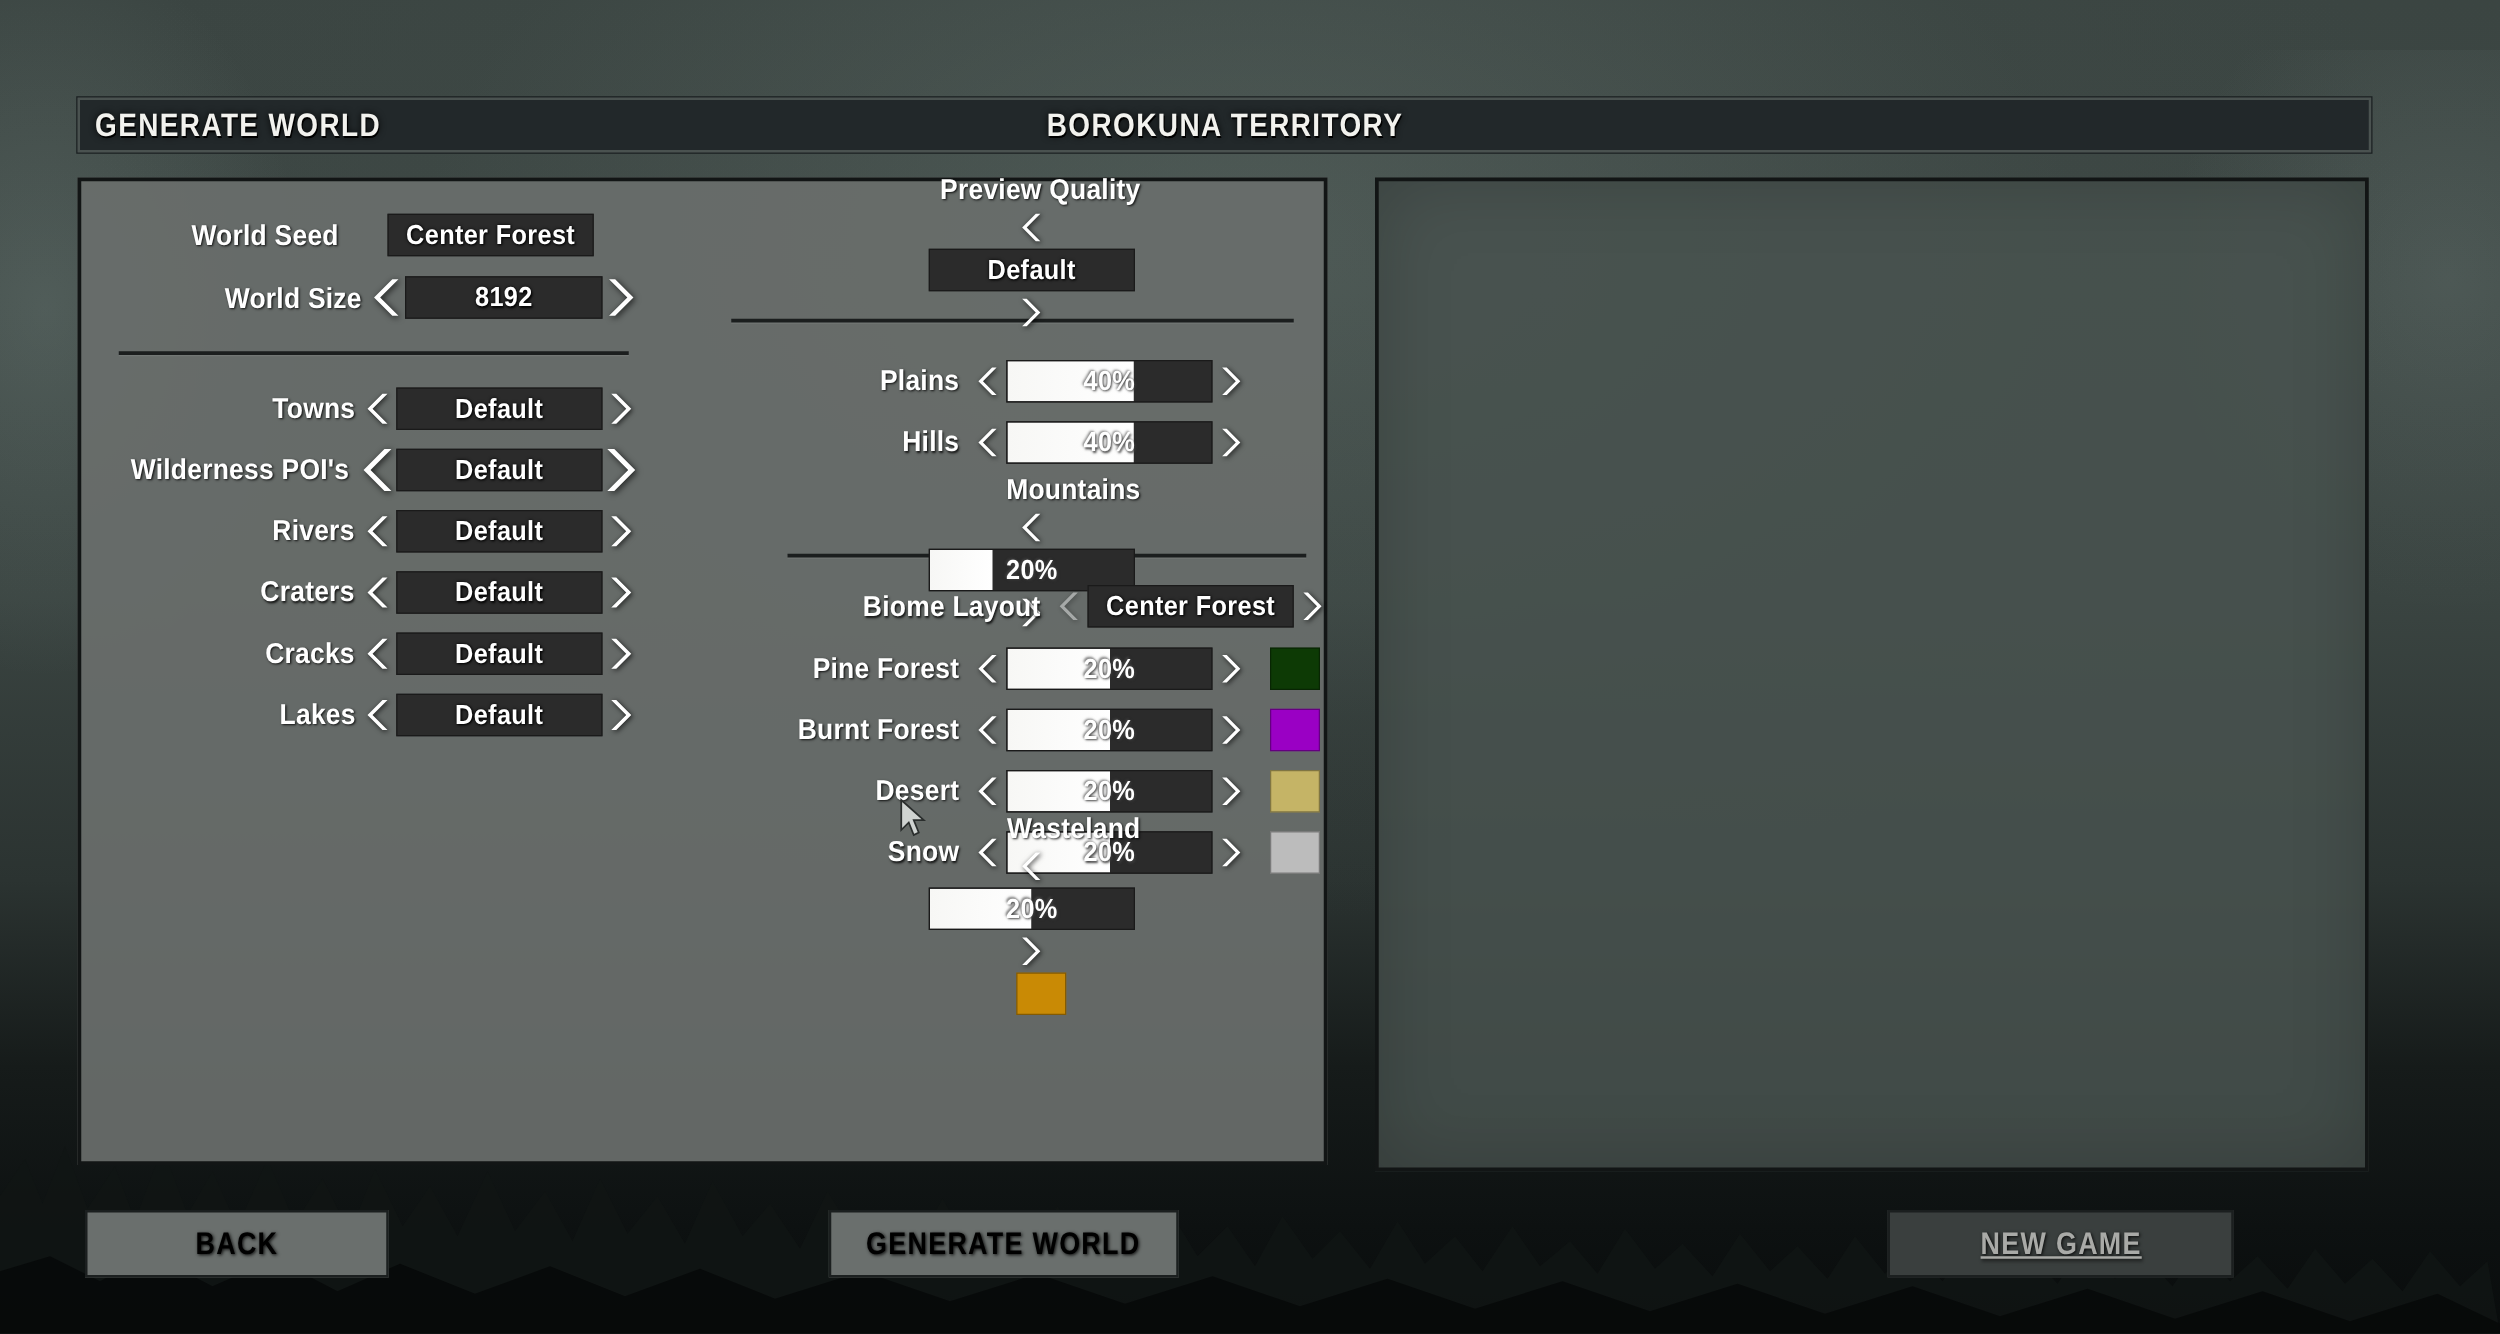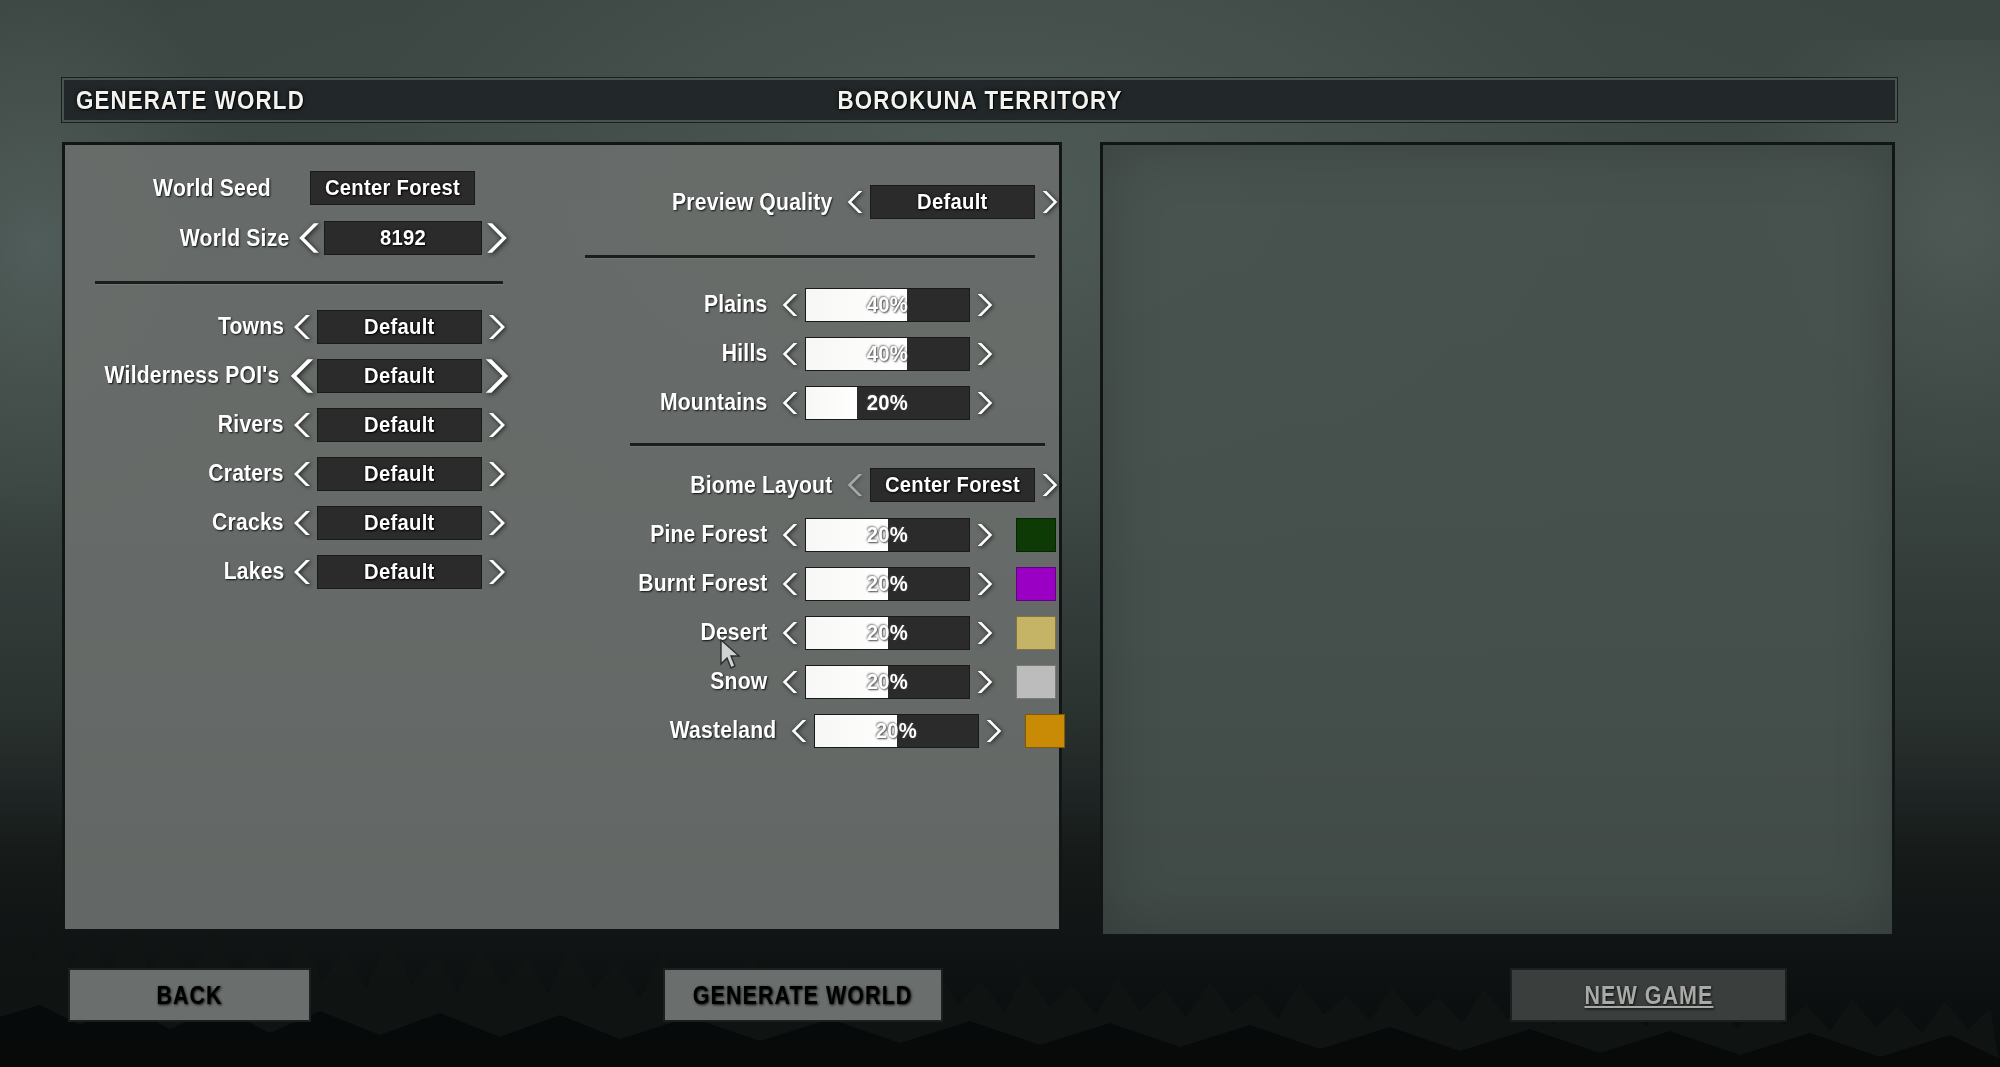--- a/index.html
+++ b/index.html
@@ -353,21 +353,21 @@
               <svg width="22" height="28" viewBox="0 0 22 28">
                 <path d="M3 2 L15 14 L3 26 L7 26 L19 14 L7 2 Z" fill="#ffffff"></path>
               </svg>
             </div>
           </div>
         </div>
     </div>
 
     <div class="col" id="col-right" style="padding-top:32px;">
 
-      <div class="row" style="justify-content:flex-end; padding-left:0px; height:50px;">
+      <div class="row" style="justify-content:center; padding-left:0px; height:50px;flex-direction:column;">
         <div class="row-label" style="width:190px;">Preview Quality</div>
         <div class="arrow">
           <svg width="20" height="26" viewBox="0 0 22 28">
               <path d="M19 2 L7 14 L19 26 L15 26 L3 14 L15 2 Z" fill="#ffffff"></path>
             </svg>
         </div>
         <div class="value-box" style="width:165px;">
           <span class="vtext">Default</span>
         </div>
         <div class="arrow">
@@ -407,21 +407,21 @@
             <div class="value-box slider" style="width:165px;">
               <div class="fill" style="width:62%;"></div>
               <span class="vtext">40%</span>
             </div>
             <div class="arrow">
               <svg width="20" height="26" viewBox="0 0 22 28">
                 <path d="M3 2 L15 14 L3 26 L7 26 L19 14 L7 2 Z" fill="#ffffff"></path>
               </svg>
             </div>
           </div>
-          <div class="row" style="justify-content: flex-start; height: 49px;">
+          <div class="row" style="justify-content: flex-start; height: 49px; flex-direction: column;">
             <div class="row-label" style="width:190px;">Mountains</div>
             <div class="arrow">
               <svg width="20" height="26" viewBox="0 0 22 28">
                 <path d="M19 2 L7 14 L19 26 L15 26 L3 14 L15 2 Z" fill="#ffffff"></path>
               </svg>
             </div>
             <div class="value-box slider" style="width:165px;">
               <div class="fill" style="width:31%;"></div>
               <span class="vtext">20%</span>
             </div>
@@ -518,21 +518,21 @@
               <div class="fill" style="width:50%;"></div>
               <span class="vtext">20%</span>
             </div>
             <div class="arrow">
               <svg width="20" height="26" viewBox="0 0 22 28">
                 <path d="M3 2 L15 14 L3 26 L7 26 L19 14 L7 2 Z" fill="#ffffff"></path>
               </svg>
             </div>
             <div class="swatch" style="background:#bcbcbc;"></div>
           </div>
-          <div class="row" style="justify-content: flex-end; height: 49px;">
+          <div class="row" style="justify-content: center; height: 49px; flex-direction: column;">
             <div class="row-label" style="width:190px;">Wasteland</div>
             <div class="arrow">
               <svg width="20" height="26" viewBox="0 0 22 28">
                 <path d="M19 2 L7 14 L19 26 L15 26 L3 14 L15 2 Z" fill="#ffffff"></path>
               </svg>
             </div>
             <div class="value-box slider" style="width:165px;">
               <div class="fill" style="width:50%;"></div>
               <span class="vtext">20%</span>
             </div>

